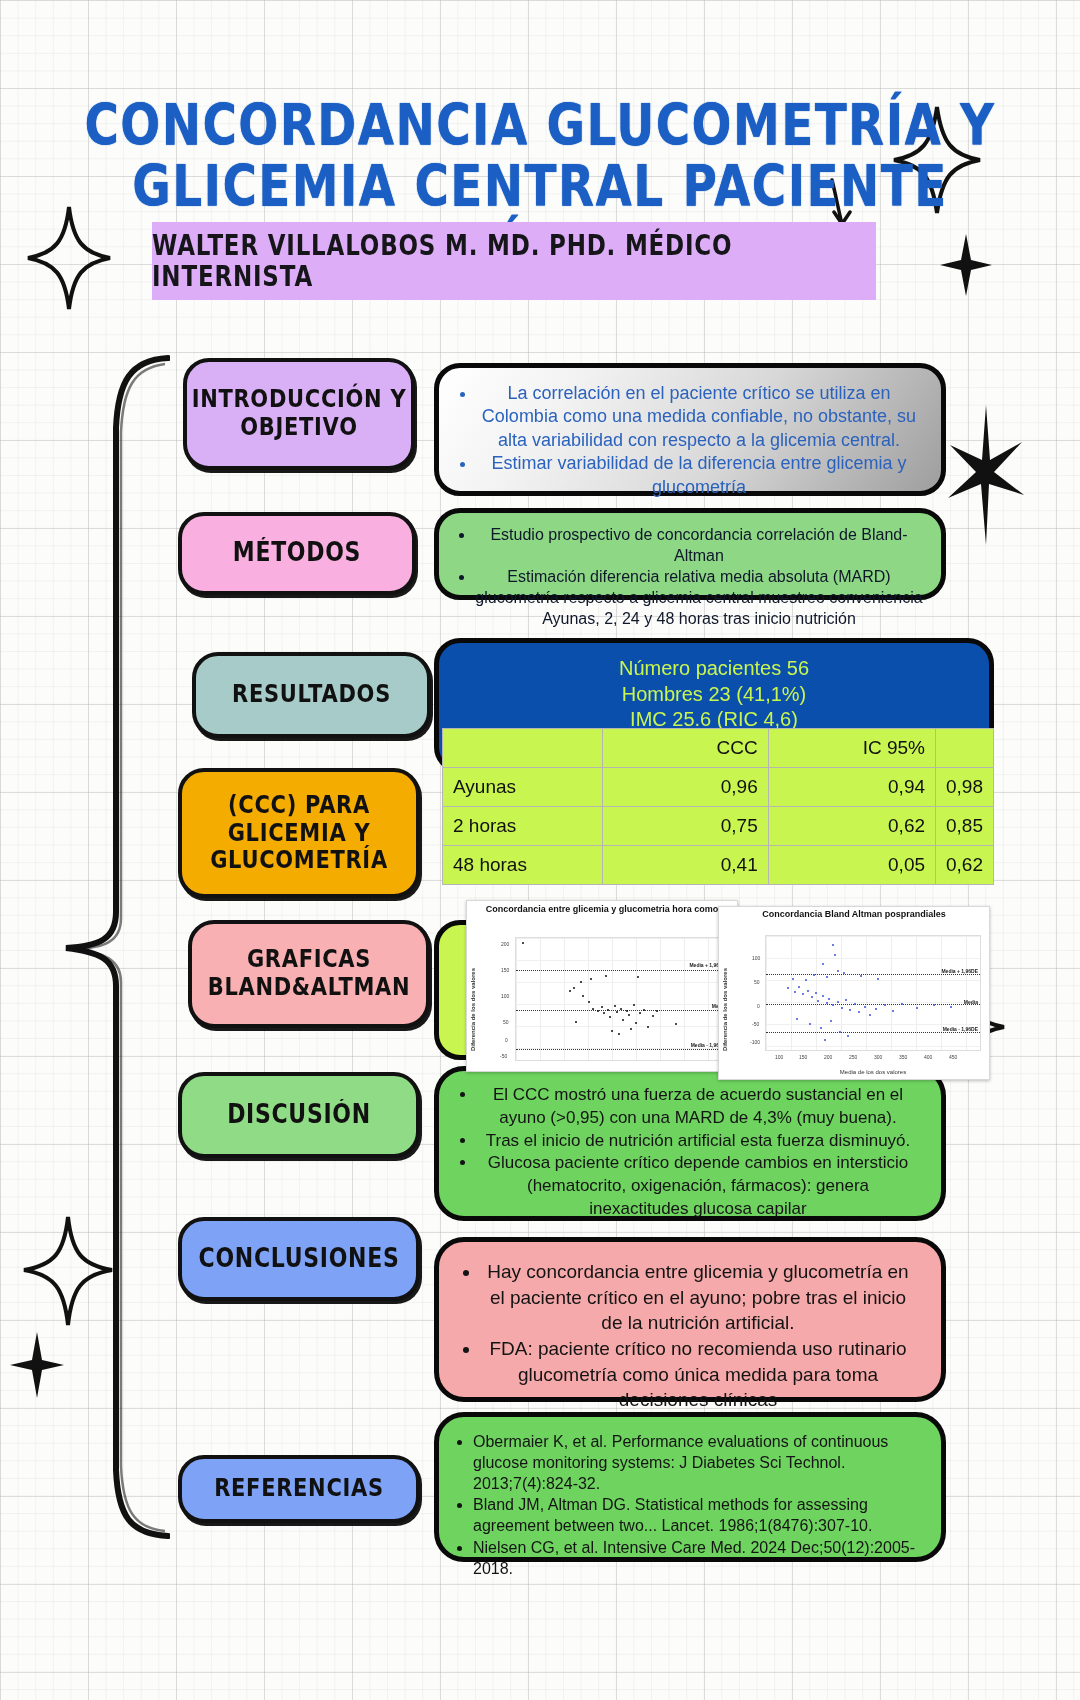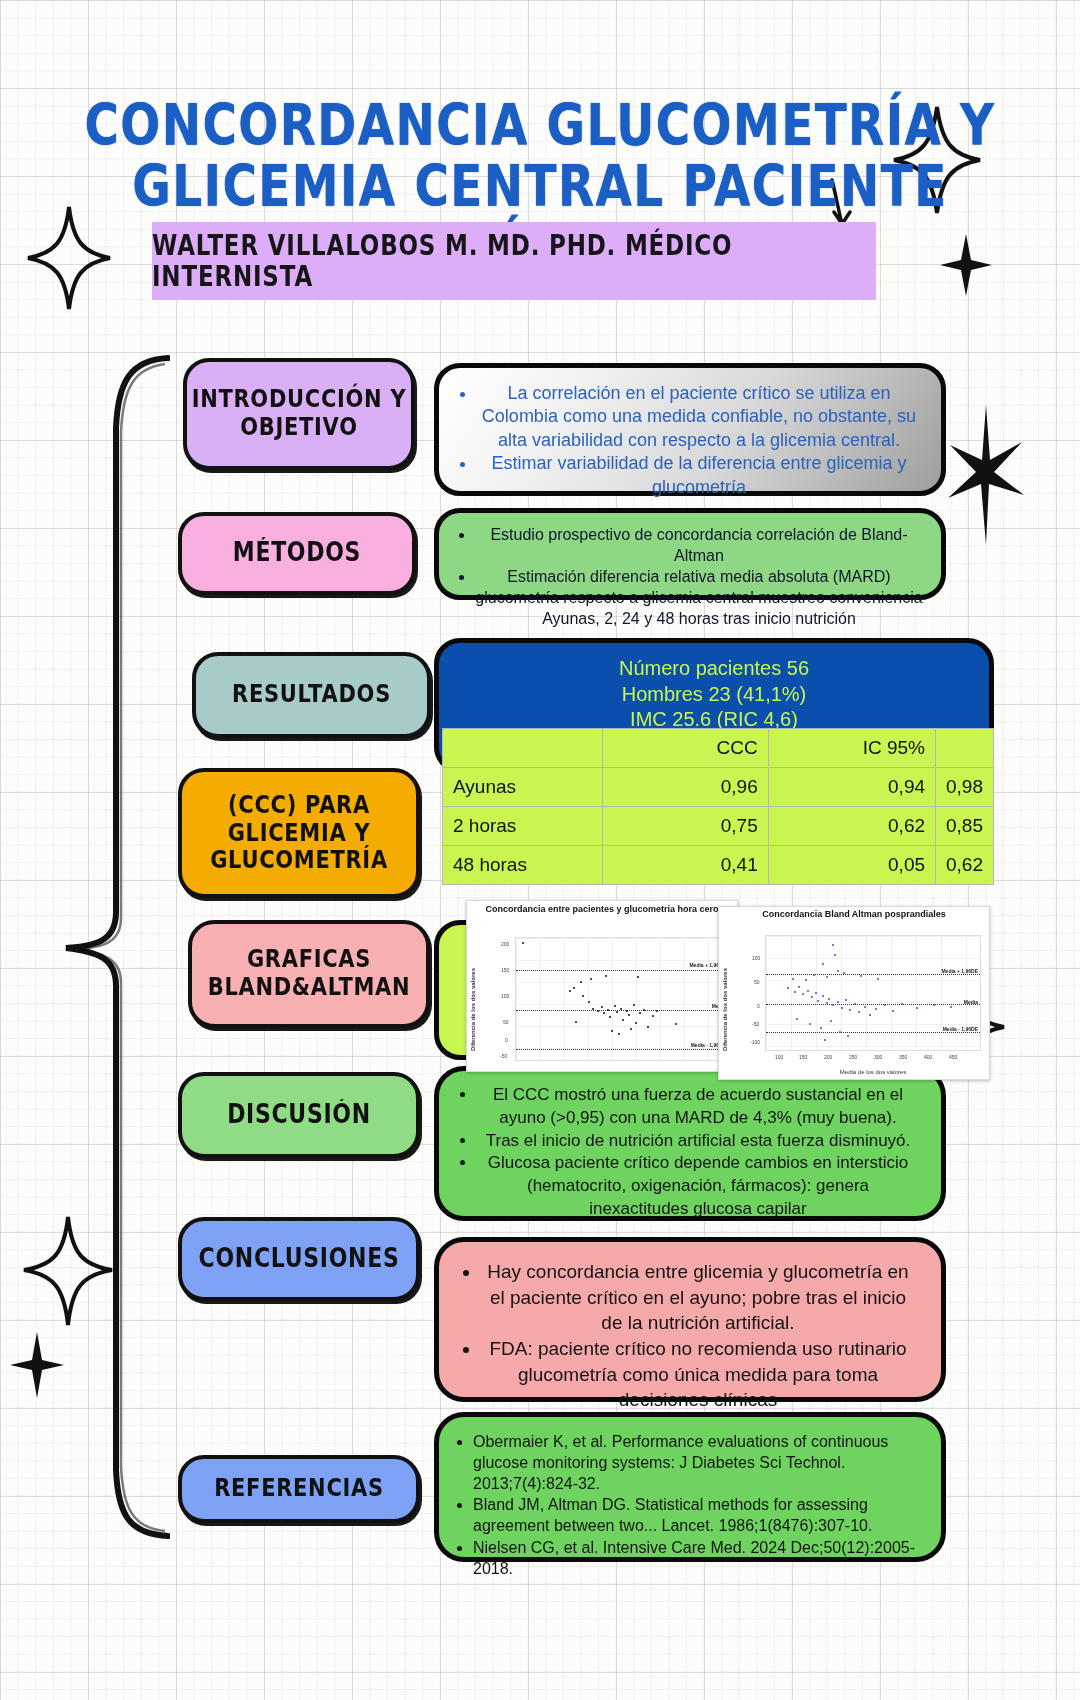--- a/index.html
+++ b/index.html
@@ -212,21 +212,21 @@
   <tr>
     <td>48 horas</td>
     <td class="num">0,41</td>
     <td class="num">0,05</td>
     <td class="num">0,62</td>
   </tr>
 </tbody>
   </table>
 
 <div class="mini-chart" style="left:466px;top:900px;width:270px;height:170px;">
-  <div class="mc-title" style="font-size:9px;padding:4px 18px 2px 18px;">Concordancia entre pacientes y glucometria hora cero</div>
+  <div class="mc-title" style="font-size:9px;padding:4px 18px 2px 18px;">Concordancia entre glicemia y glucometria hora como</div>
   <div class="axis-label-y" style="left:3px;top:40px;height:110px;">Diferencia de los dos valores</div>
   <div style="position:absolute;left:48px;top:36px;right:8px;bottom:10px;border:1px solid #ddd;
               background-image:linear-gradient(to right,#eee 1px,transparent 1px),linear-gradient(to bottom,#f0f0f0 1px,transparent 1px);
               background-size:24px 22px;">
     <div class="loa" style="left:0;right:0;top:26%;"></div>
     <div class="loa" style="left:0;right:0;top:59%;"></div>
     <div class="loa" style="left:0;right:0;top:91%;"></div>
     <div class="loa-lbl" style="right:2px;top:20%;">Media + 1,96DE</div>
     <div class="loa-lbl" style="right:2px;top:53%;">Media</div>
     <div class="loa-lbl" style="right:2px;top:85%;">Media - 1,96DE</div>

